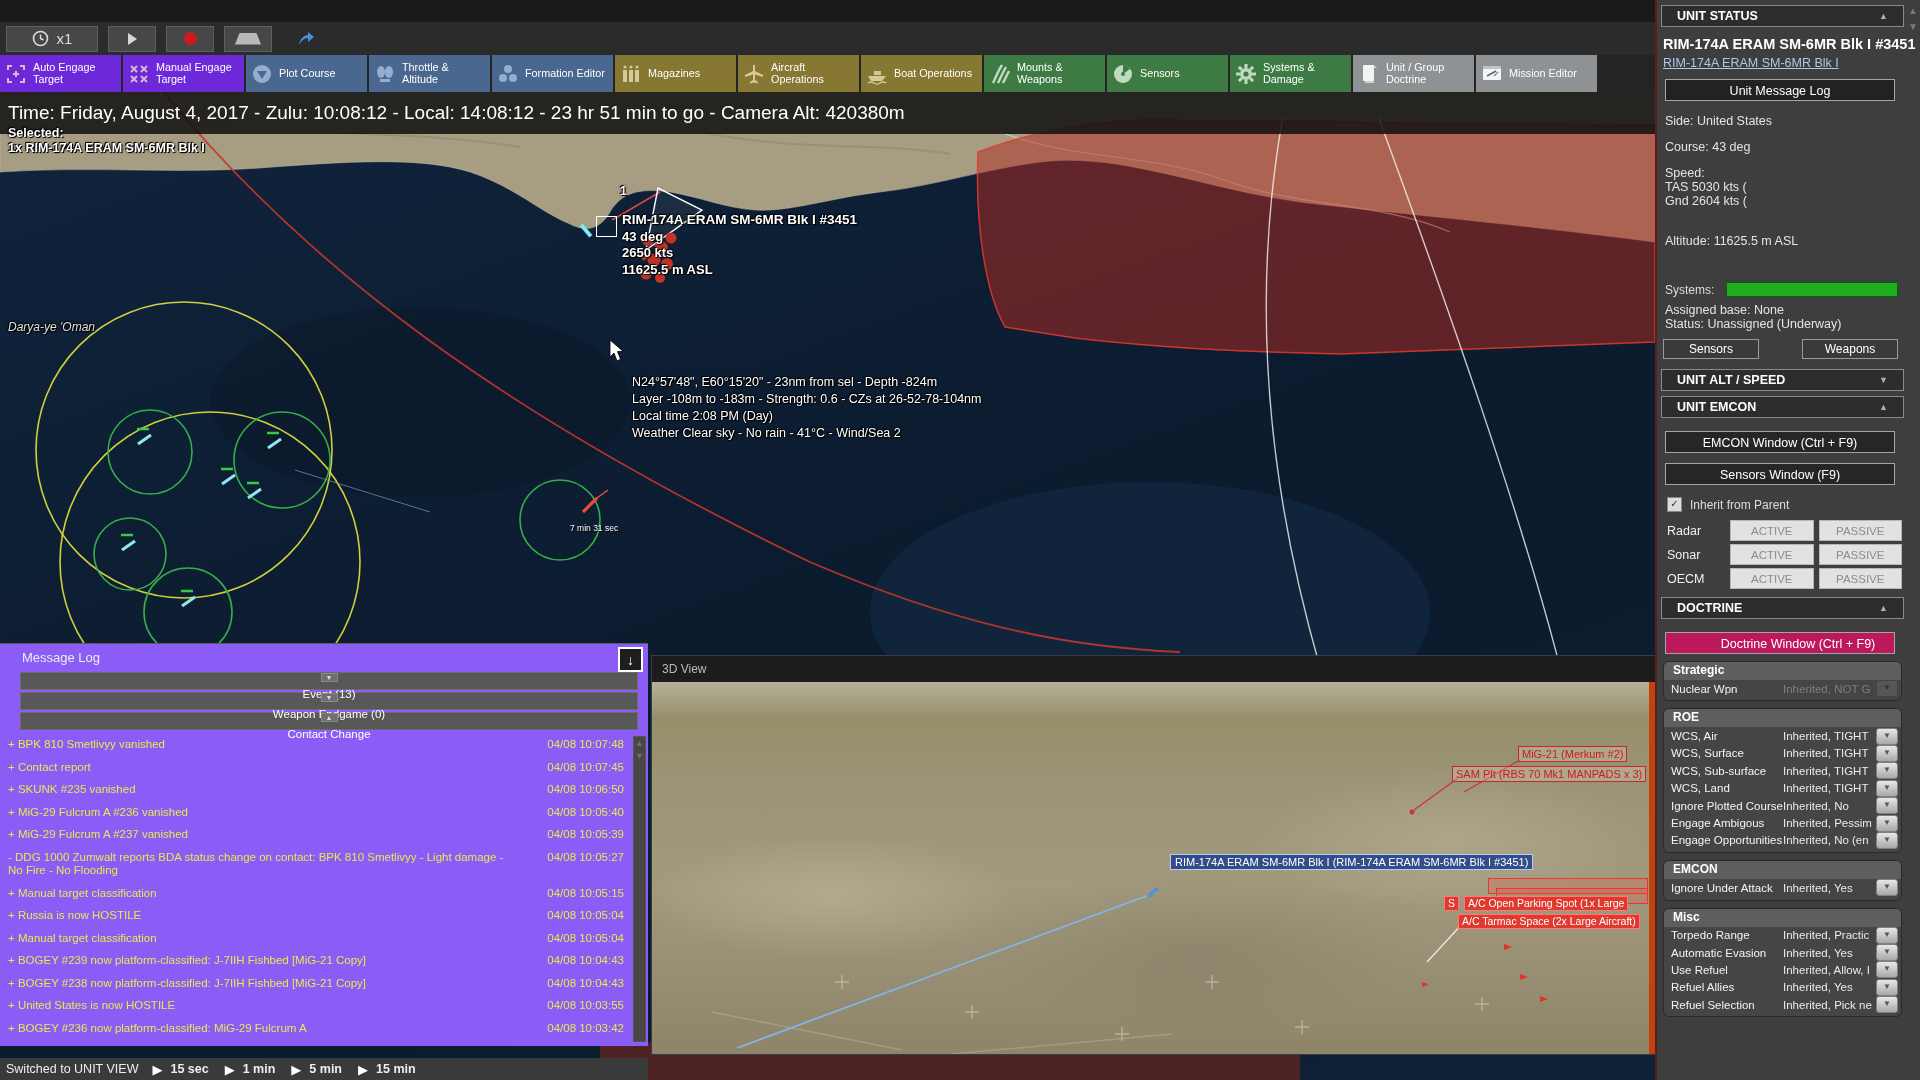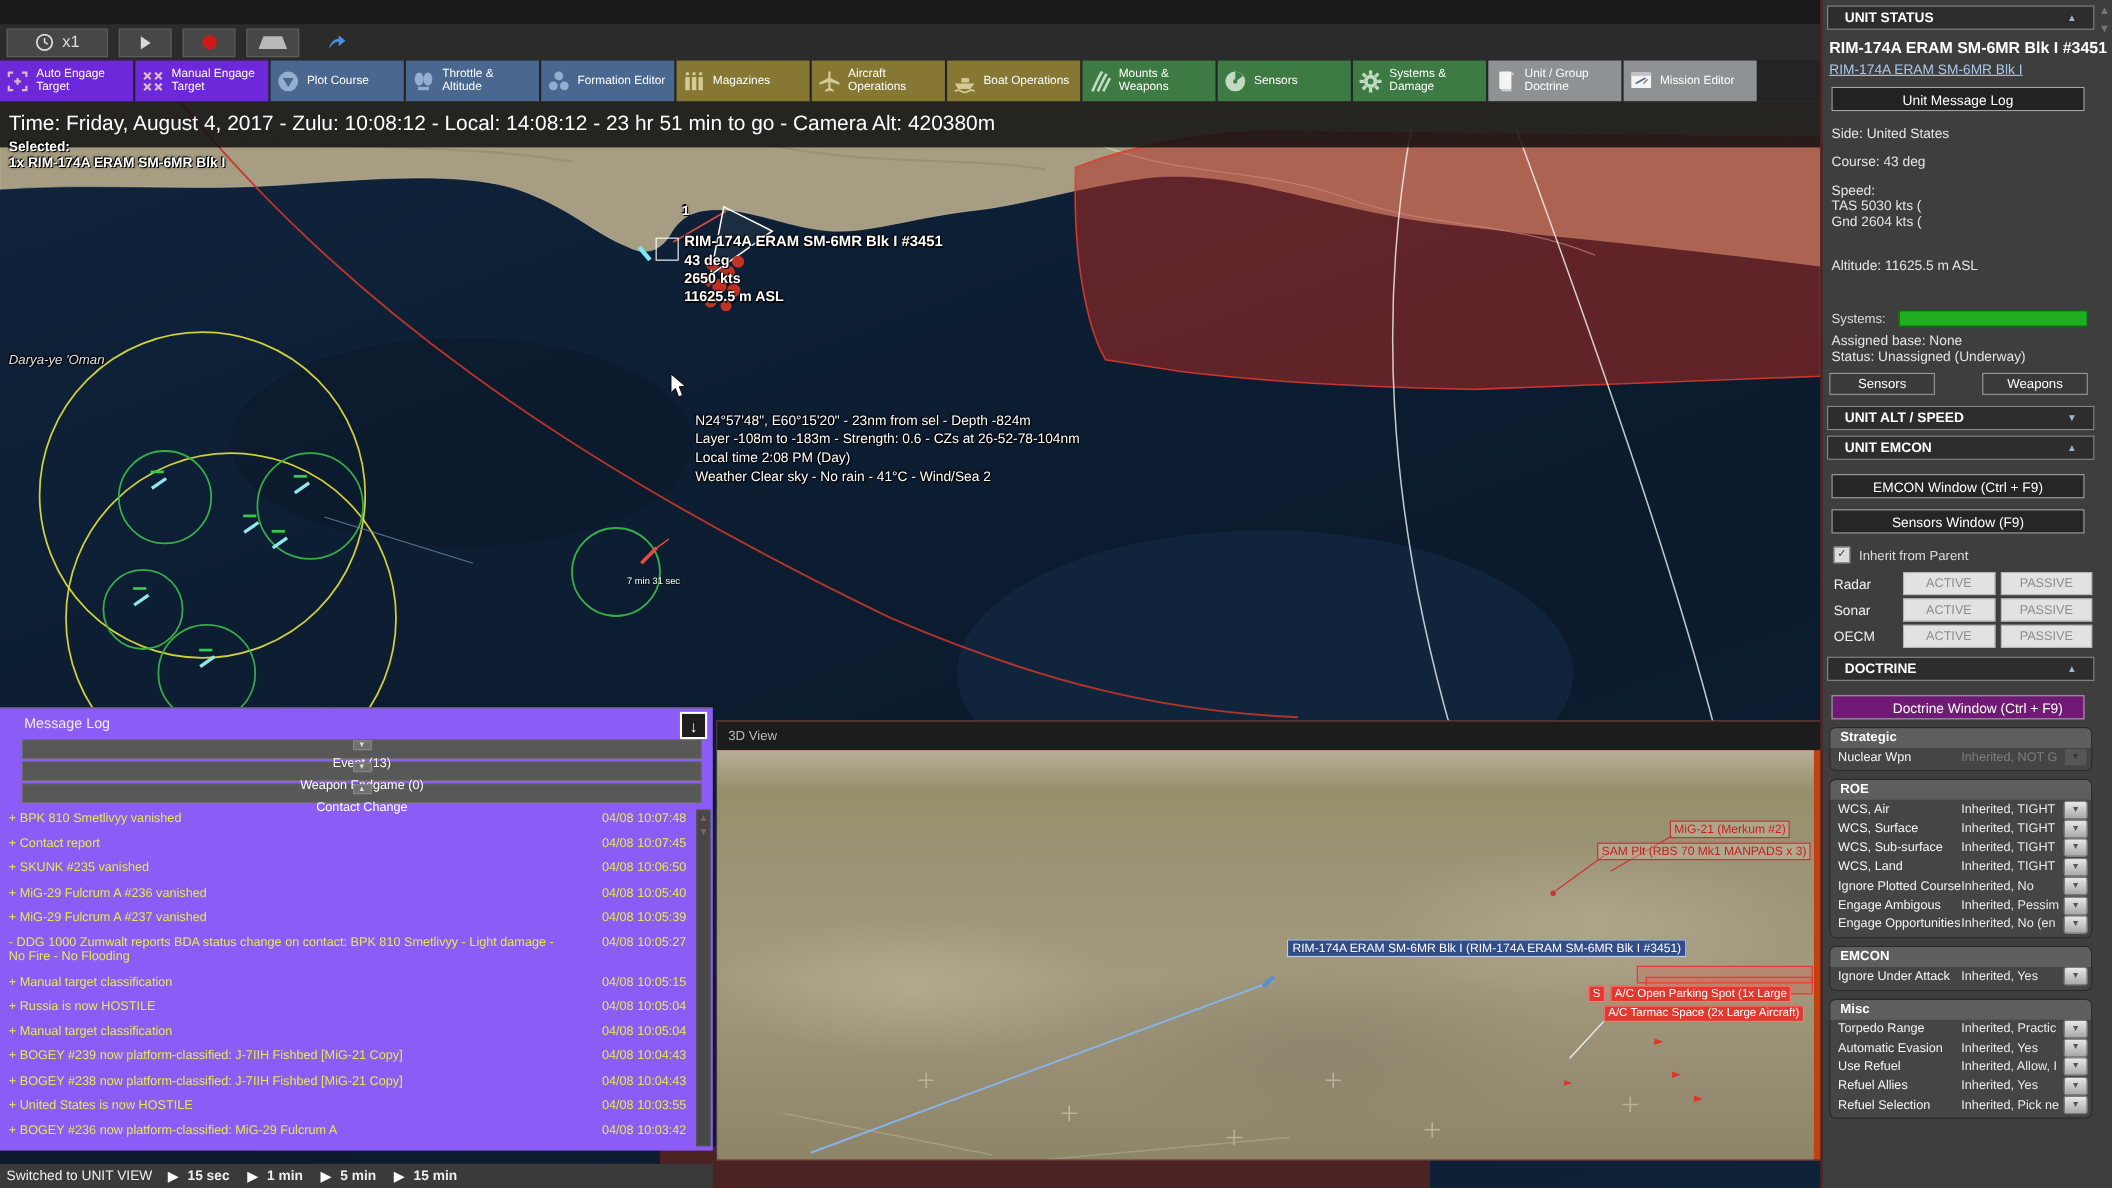--- a/index.html
+++ b/index.html
@@ -541,21 +541,21 @@
     <div class="em-row">
       <span class="em-lbl">OECM</span>
       <button class="ap-btn">ACTIVE</button>
       <button class="ap-btn">PASSIVE</button>
     </div>
 
     <div class="sec-hdr" style="margin-top:8px;">
       <span>DOCTRINE</span>
       <span class="sec-chev">▲</span>
     </div>
-    <button class="rp-btn" style="margin-top:13px;background:#701a75;padding-left:42px;">Doctrine Window (Ctrl + F9)</button>
+    <button class="rp-btn" style="margin-top:13px;background:#be185d;padding-left:42px;">Doctrine Window (Ctrl + F9)</button>
 
     <div class="dgroup">
       <div class="dgroup-hdr">Strategic</div>
       <div class="drow">
         <span class="dlbl">Nuclear Wpn</span>
         <span class="dval dim">Inherited, NOT G</span>
         <span class="dd-btn off">▼</span>
       </div>
     </div>
 

